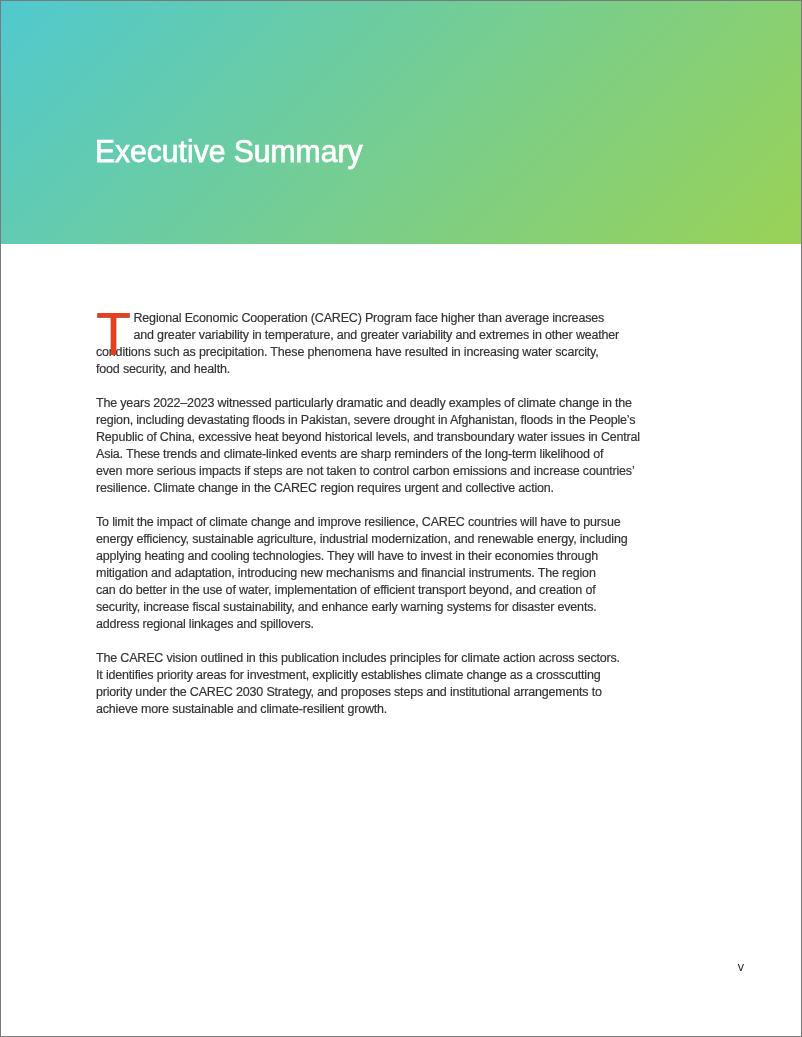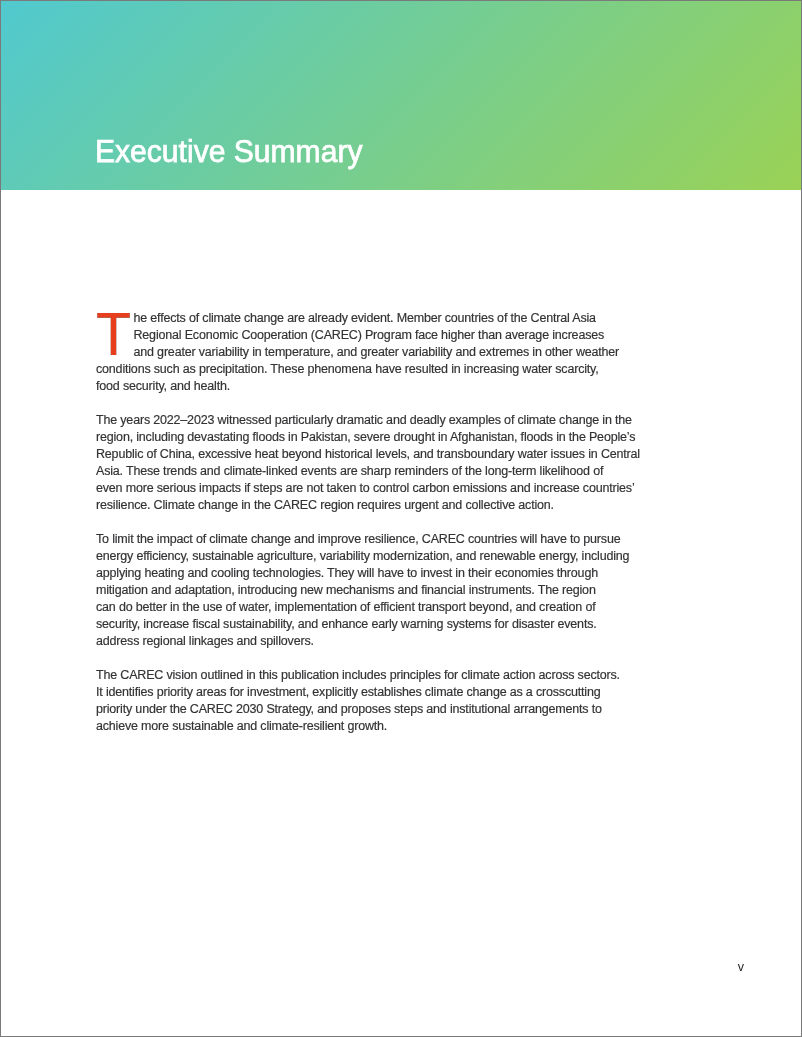--- a/index.html
+++ b/index.html
@@ -20,21 +20,21 @@
     width: 800px;
     height: 1035px;
     border: 1px solid #7a7a7a;
     background: #ffffff;
     overflow: hidden;
   }
   .header-band {
     position: absolute;
     left: 0; top: 0;
     width: 800px;
-    height: 189px;
+    height: 243px;
     background: linear-gradient(135deg, #50C9CF 0%, #9AD255 100%);
   }
   .header-title {
     margin: 0;
     padding: 0;
     position: absolute;
     left: 93.5px;
     top: 133.9px;
     color: #ffffff;
     font-size: 32px;
@@ -92,39 +92,38 @@
 <div class="page">
 
   <div class="header-band">
     <h1 class="header-title">Executive Summary</h1>
   </div>
 
   <div class="body-col">
 
     <div class="para">
       <span class="dropcap">T</span>
-      <span class="ln indent">he effects of climate change are already evident. Member countries of the Central Asia</span>
       <span class="ln indent">Regional Economic Cooperation (CAREC) Program face higher than average increases</span>
       <span class="ln indent">and greater variability in temperature, and greater variability and extremes in other weather</span>
       <span class="ln">conditions such as precipitation. These phenomena have resulted in increasing water scarcity,</span>
       <span class="ln">food security, and health.</span>
     </div>
 
     <div class="para">
       <span class="ln">The years 2022–2023 witnessed particularly dramatic and deadly examples of climate change in the</span>
       <span class="ln">region, including devastating floods in Pakistan, severe drought in Afghanistan, floods in the People’s</span>
       <span class="ln">Republic of China, excessive heat beyond historical levels, and transboundary water issues in Central</span>
       <span class="ln">Asia. These trends and climate-linked events are sharp reminders of the long-term likelihood of</span>
       <span class="ln">even more serious impacts if steps are not taken to control carbon emissions and increase countries’</span>
       <span class="ln">resilience. Climate change in the CAREC region requires urgent and collective action.</span>
     </div>
 
     <div class="para">
       <span class="ln">To limit the impact of climate change and improve resilience, CAREC countries will have to pursue</span>
-      <span class="ln">energy efficiency, sustainable agriculture, variability modernization, and renewable energy, including</span>
+      <span class="ln">energy efficiency, sustainable agriculture, industrial modernization, and renewable energy, including</span>
       <span class="ln">applying heating and cooling technologies. They will have to invest in their economies through</span>
       <span class="ln">mitigation and adaptation, introducing new mechanisms and financial instruments. The region</span>
       <span class="ln">can do better in the use of water, implementation of efficient transport beyond, and creation of</span>
       <span class="ln">security, increase fiscal sustainability, and enhance early warning systems for disaster events.</span>
       <span class="ln">address regional linkages and spillovers.</span>
     </div>
 
     <div class="para">
       <span class="ln">The CAREC vision outlined in this publication includes principles for climate action across sectors.</span>
       <span class="ln">It identifies priority areas for investment, explicitly establishes climate change as a crosscutting</span>

